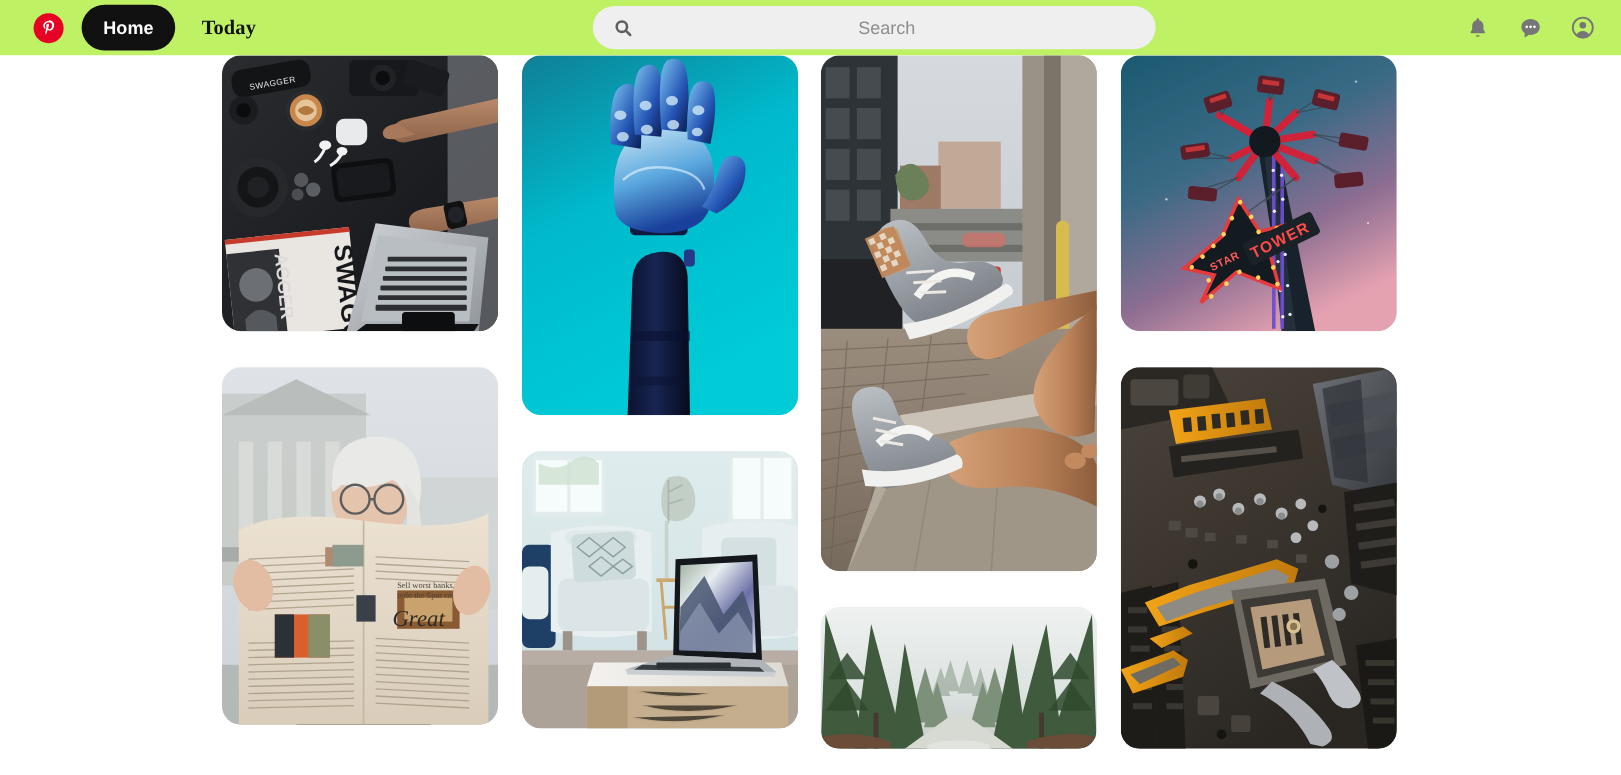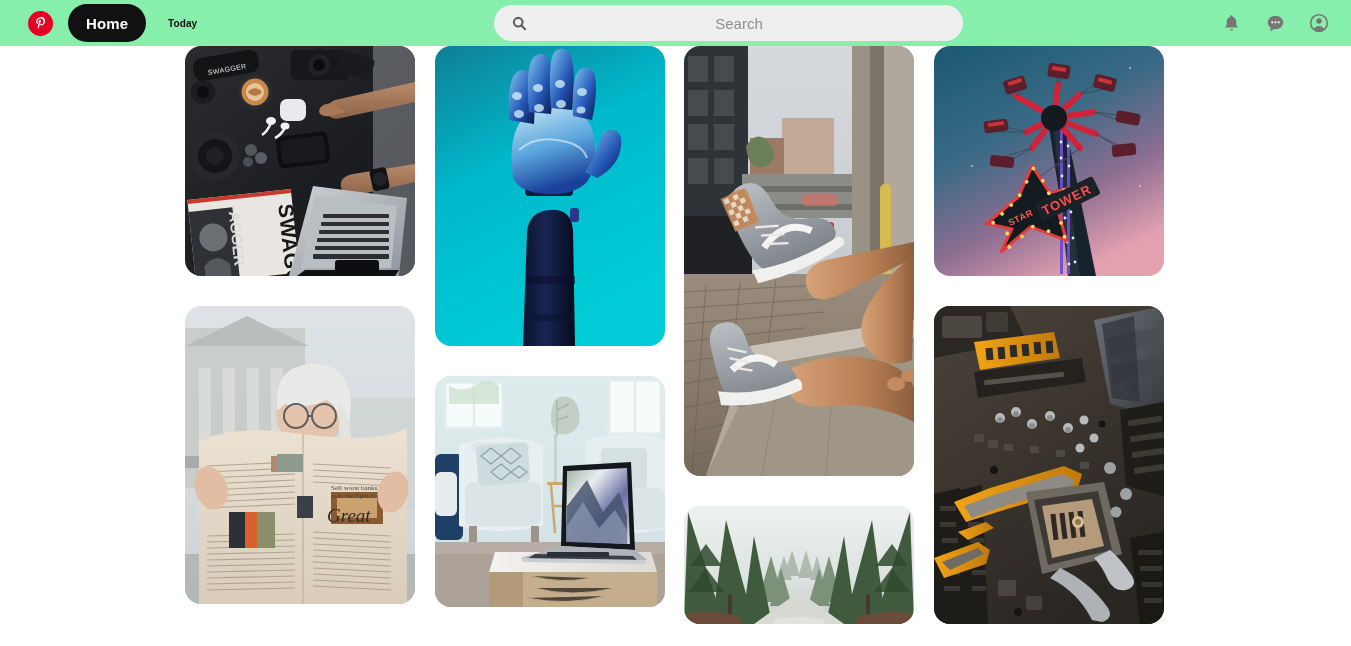--- a/index.html
+++ b/index.html
@@ -11,21 +11,21 @@
     background: #ffffff;
     font-family: "Liberation Sans", sans-serif;
   }
 
   
   .header {
     position: absolute;
     top: 0; left: 0;
     width: 1351px;
     height: 46px;
-    background: #86efac;
+    background: #bef264;
     display: flex;
     align-items: center;
     z-index: 50;
   }
   .logo-wrap {
     width: 48px;
     height: 46px;
     display: flex;
     align-items: center;
     justify-content: center;
@@ -57,28 +57,29 @@
     cursor: pointer;
     margin-left: 4px;
     letter-spacing: 0.1px;
   }
   .nav-plain {
     height: 38px;
     padding: 0 16px;
     border-radius: 24px;
     background: transparent;
     color: #111111;
-    font-size: 10px;
+    font-size: 17px;
     font-weight: bold;
     display: flex;
     align-items: center;
     justify-content: flex-end;
     cursor: pointer;
     margin-left: 6px;
     letter-spacing: 0.1px;
+    font-family: Liberation Serif, serif;
   }
 
   .search-box {
     position: absolute;
     left: 494px;
     top: 5px;
     width: 469px;
     height: 36px;
     background: #efefef;
     border-radius: 20px;

